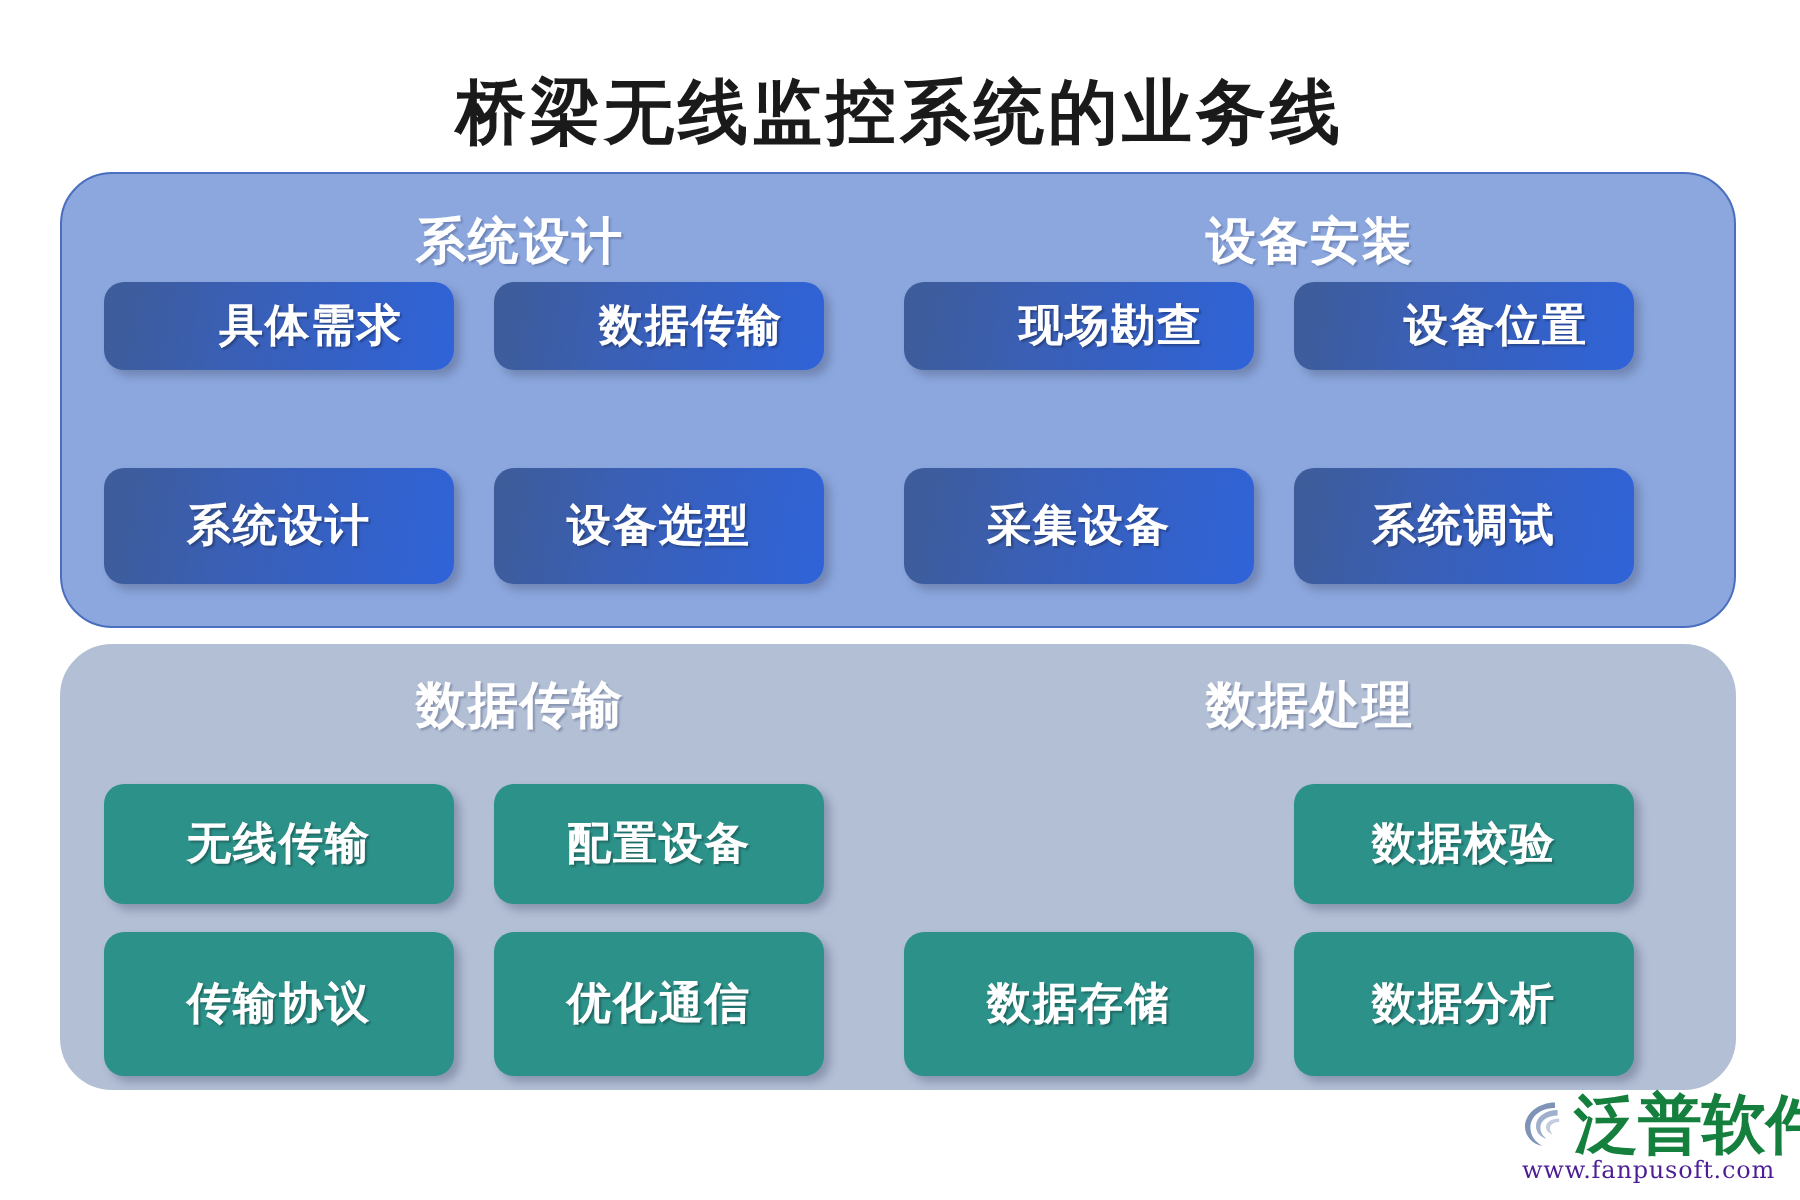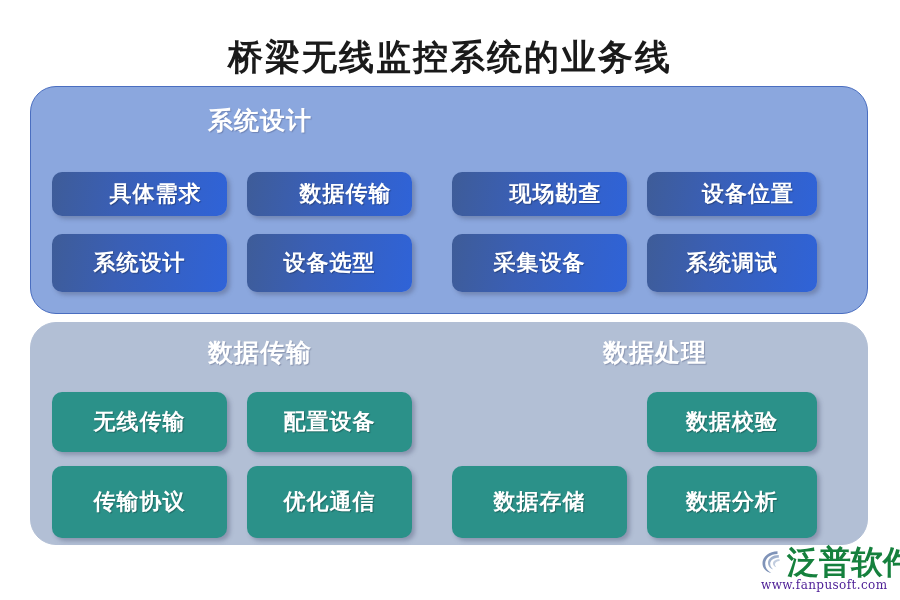--- a/index.html
+++ b/index.html
@@ -101,21 +101,21 @@
   .item-teal {
     background: #2b9189;
   }
 
   
   .c1 { left: 52px;  width: 175px; }
   .c2 { left: 247px; width: 165px; }
   .c3 { left: 452px; width: 175px; }
   .c4 { left: 647px; width: 170px; }
 
-  .r1 { top: 172px; height: 44px; padding-left: 32px; }
+  .r1 { top: 141px; height: 44px; padding-left: 32px; }
   .r2 { top: 234px; height: 58px; }
   .r3 { top: 392px; height: 60px; }
   .r4 { top: 466px; height: 72px; }
 
   
   .logo {
     position: absolute;
     left: 757px;
     top: 547px;
     width: 140px;
@@ -155,20 +155,21 @@
 <body>
 
 <div id="canvas">
 
   <div class="page-title">桥梁无线监控系统的业务线</div>
 
   <div class="panel panel-top"></div>
 
   <div class="group-title gt-top-left">系统设计</div>
 
+  <div class="group-title gt-top-right">设备安装</div>
 
   <div class="item-box item-blue c1 r1">具体需求</div>
   <div class="item-box item-blue c2 r1">数据传输</div>
   <div class="item-box item-blue c1 r2">系统设计</div>
   <div class="item-box item-blue c2 r2">设备选型</div>
 
   <div class="item-box item-blue c3 r1">现场勘查</div>
   <div class="item-box item-blue c4 r1">设备位置</div>
   <div class="item-box item-blue c3 r2">采集设备</div>
   <div class="item-box item-blue c4 r2">系统调试</div>

